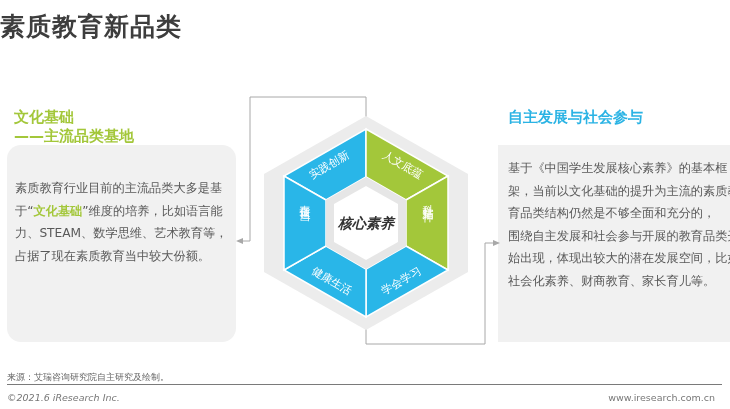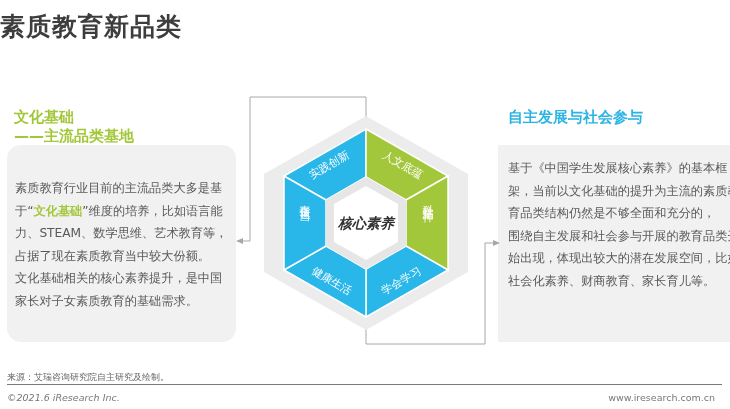--- a/index.html
+++ b/index.html
@@ -26,21 +26,20 @@
 
 <div class="title">素质教育新品类</div>
 
 <div class="heading left">
   <div>文化基础</div>
   <div>——主流品类基地</div>
 </div>
 
 <div class="panel left">
   <p><span>素质教育行业目前的主流品类大多是基于“</span><span class="hl">文化基础</span><span>”维度的培养，比如语言能力、STEAM、数学思维、艺术教育等，占据了现在素质教育当中较大份额。</span></p>
-  <p>文化基础相关的核心素养提升，是中国家长对子女素质教育的基础需求。</p>
 </div>
 
 <div class="heading right">
   <div>自主发展与社会参与</div>
 </div>
 
 <div class="panel right">
   <p>基于《中国学生发展核心素养》的基本框架，当前以文化基础的提升为主流的素质教育品类结构仍然是不够全面和充分的，</p>
   <p>围绕自主发展和社会参与开展的教育品类开始出现，体现出较大的潜在发展空间，比如社会化素养、财商教育、家长育儿等。</p>
 </div>

